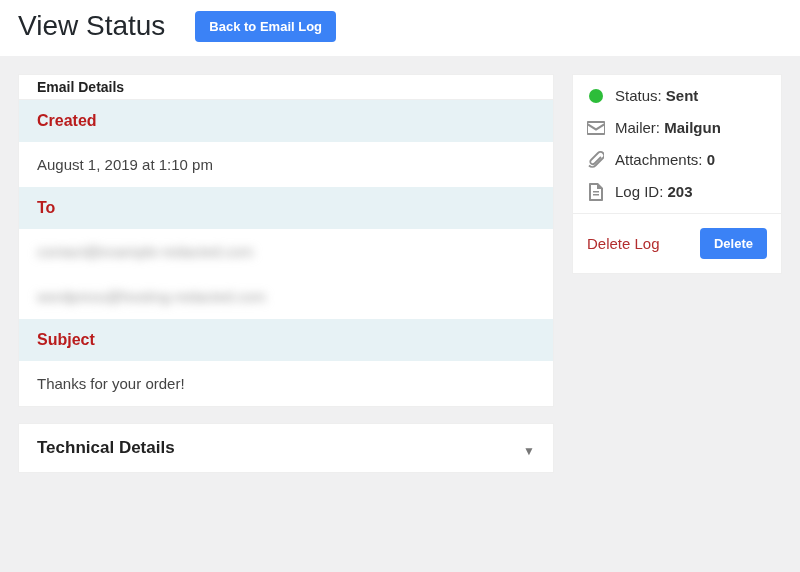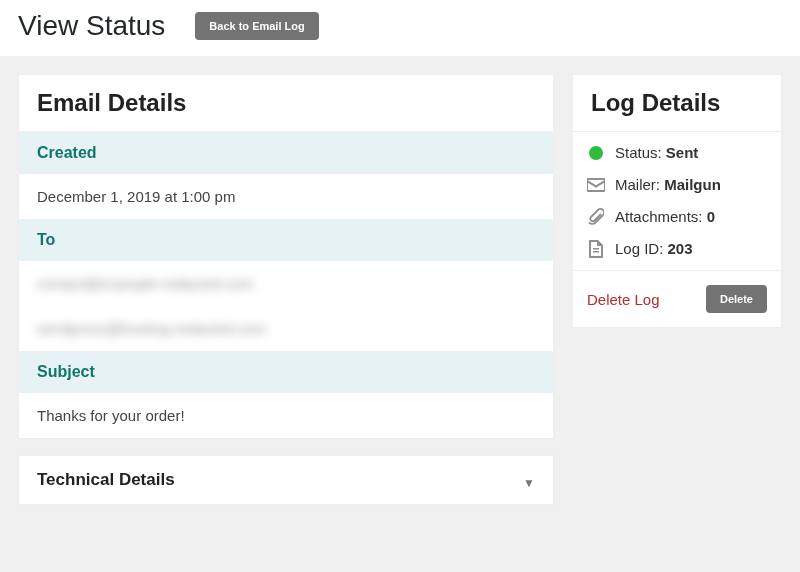--- a/index.html
+++ b/index.html
@@ -18,23 +18,23 @@
     align-items: center;
   }
   .page-title {
     font-size: 28px;
     font-weight: 400;
     color: #23282d;
     margin-right: 30px;
   }
   .btn {
     display: inline-block;
-    background: #737373;
+    background: #3b82f6;
     color: #fff;
-    font-size: 11px;
+    font-size: 13px;
     font-weight: 600;
     padding: 8px 14px;
     border: none;
     border-radius: 4px;
     cursor: pointer;
     text-decoration: none;
   }
   .btn-danger-text {
     color: #b32d2e;
     font-size: 15px;
@@ -53,31 +53,31 @@
     flex: 1;
     display: flex;
     flex-direction: column;
     gap: 16px;
   }
   .card {
     background: #fff;
     border: 1px solid #eee;
   }
   .card-title {
-    font-size: 24px;
+    font-size: 14px;
     font-weight: 700;
-    padding: 14px 18px;
+    padding: 4px 18px;
     border-bottom: 1px solid #eee;
     color: #222;
   }
   .field-label {
     background: #e7f2f5;
     padding: 12px 18px;
     font-weight: 700;
-    color: #0f766e;
+    color: #b91c1c;
     font-size: 16px;
   }
   .field-value {
     background: #fff;
     padding: 14px 18px;
     font-size: 15px;
     color: #444;
   }
   .blurred {
     filter: blur(5px);
@@ -156,21 +156,21 @@
 </div>
 
 <div class="content">
 
   <div class="main-col">
 
     <div class="card">
       <div class="card-title">Email Details</div>
 
       <div class="field-label">Created</div>
-      <div class="field-value">December 1, 2019 at 1:00 pm</div>
+      <div class="field-value">August 1, 2019 at 1:10 pm</div>
 
       <div class="field-label">To</div>
       <div class="field-value">
         <span class="blurred">contact@example-redacted.com</span>
       </div>
 
       <div class="field-value">
         <span class="blurred">wordpress@hosting-redacted.com</span>
       </div>
 
@@ -180,21 +180,20 @@
 
     <div class="tech-card">
       <span class="tech-title">Technical Details</span>
       <span class="chevron">▼</span>
     </div>
 
   </div>
 
   <div class="side-col">
     <div class="log-card">
-      <div class="card-title">Log Details</div>
 
       <div class="log-list">
 
         <div class="log-row">
           <span class="icon">
               <span class="status-dot"></span>
             </span>
           <span>
             <span>Status: </span><span class="bold">Sent</span>
           </span>

